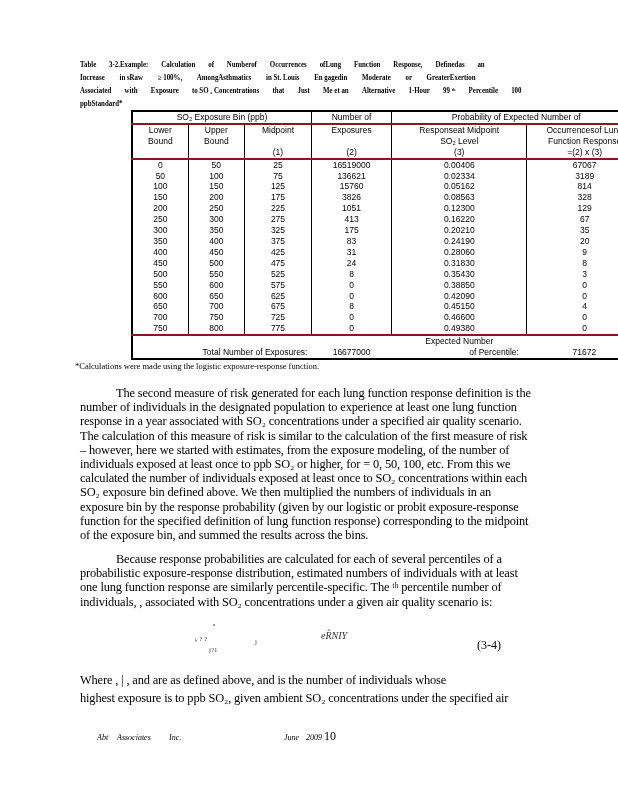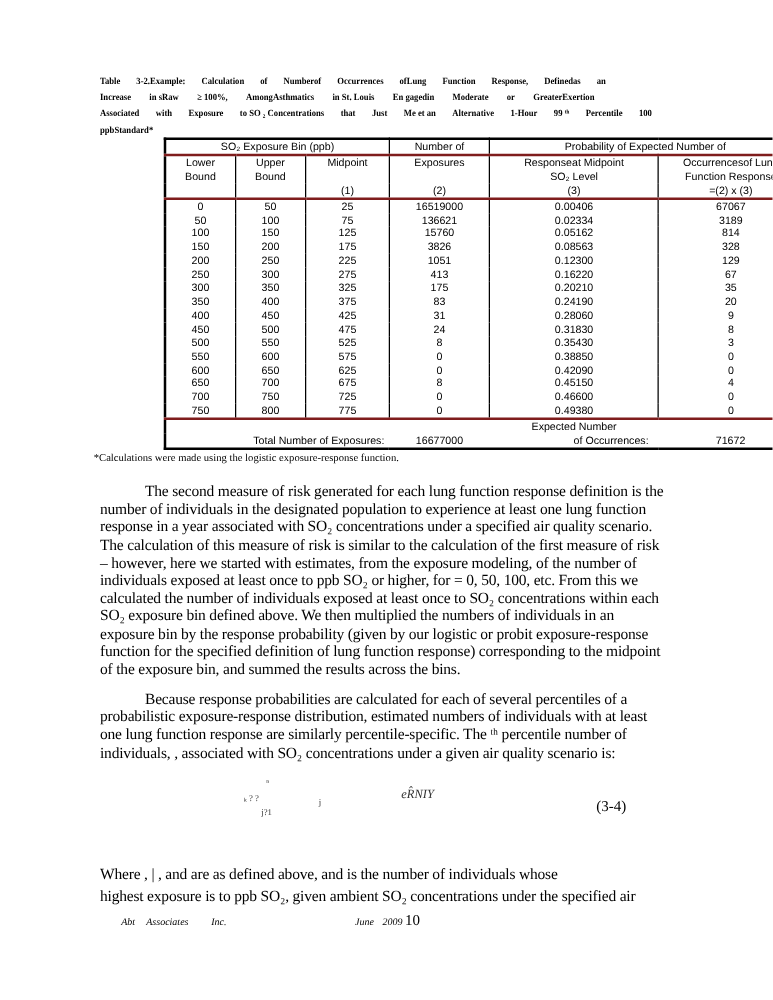--- a/index.html
+++ b/index.html
@@ -267,21 +267,21 @@
     </tbody>
   <tbody>
     <tr class="totals bt">
       <td class="bt" colspan="4"></td>
       <td class="bt">Expected Number</td>
       <td class="bt"></td>
     </tr>
     <tr class="totals">
       <td colspan="3" style="text-align:right;padding-right:4px">Total Number of Exposures:</td>
       <td>16677000</td>
-      <td style="text-align:right;padding-right:8px">of Occurrences:</td>
+      <td style="text-align:right;padding-right:8px">of Percentile:</td>
       <td>71672</td>
     </tr>
   </tbody>
 </table>
 
 <div class="footnote">*Calculations were made using the logistic exposure-response function.</div>
 
 <div class="para" style="top:386px">
   <div class="ln ind">The second measure of risk generated for each lung function response definition is the</div>
   <div class="ln">number of individuals in the designated population to experience at least one lung function</div>
@@ -305,21 +305,21 @@
 
 <div class="equation">
   <span class="sym" style="left:0;top:12px">ₖ ? ?</span>
   <span class="sym" style="left:18px;top:0">ⁿ</span>
   <span class="sym" style="left:14px;top:24px">j?1</span>
   <span class="sym" style="left:60px;top:16px">j</span>
   <span class="expr">eR̂NIY</span>
   <span class="eqnum">(3-4)</span>
 </div>
 
-<div class="para" style="top:692px">
+<div class="para" style="top:673px">
   <div class="ln">Where , | , and  are as defined above, and  is the number of individuals whose</div>
   <div class="ln" style="margin-top:4px">highest exposure is to ppb SO₂, given ambient SO₂ concentrations under the specified air</div>
 </div>
 
 <div class="footer">
   <span style="left:0">Abt</span>
   <span style="left:20px">Associates</span>
   <span style="left:72px">Inc.</span>
   <span style="left:187px">June</span>
   <span style="left:209px">2009</span>

